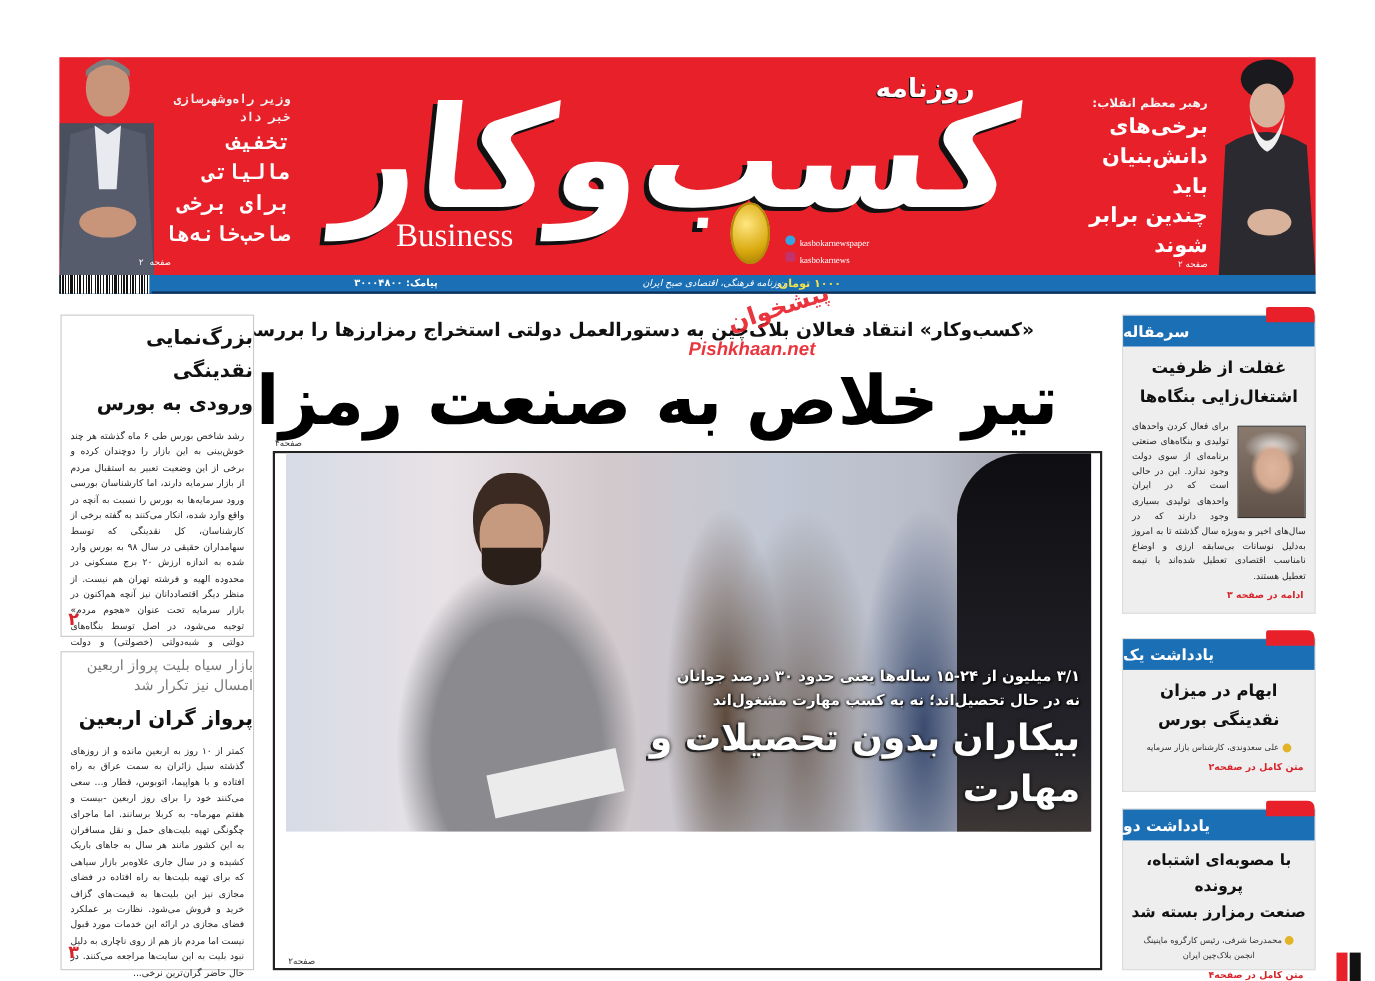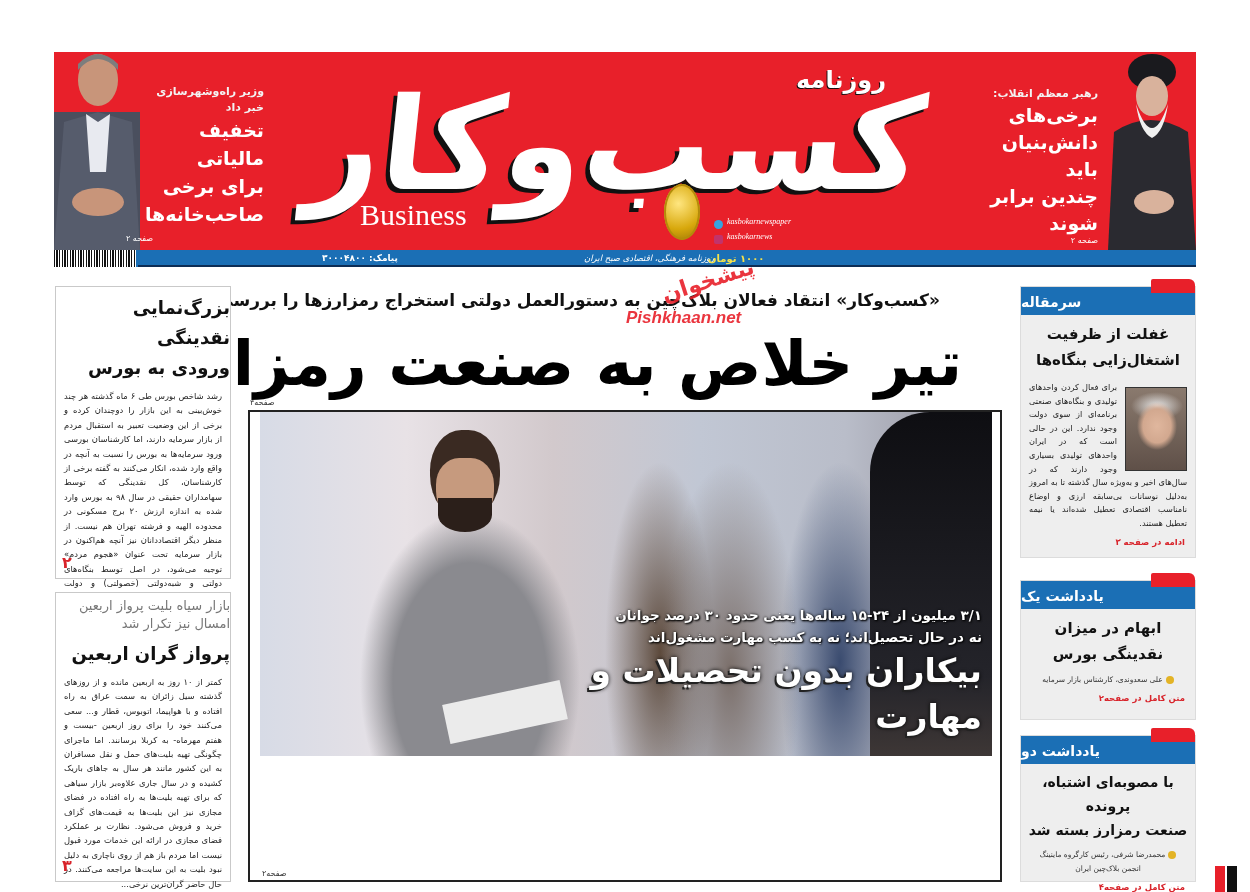--- a/index.html
+++ b/index.html
@@ -6,38 +6,38 @@
   html, body { width: 1250px; height: 892px; background: #ffffff; overflow: hidden; }
   body { position: relative; font-family: "DejaVu Sans", sans-serif; color: #111; }
 
   
   .masthead { position: absolute; left: 54px; top: 52px; width: 1142px; height: 198px; background: #e8202a; overflow: hidden; }
   .info-bar { position: absolute; left: 54px; top: 250px; width: 1142px; height: 17px; background: #1b6fb5; border-bottom: 2px solid #0d2d55; }
 
   .mh-person-left { position: absolute; left: 0; top: 0; width: 90px; height: 198px; }
   .mh-person-right { position: absolute; right: 0; top: 0; width: 92px; height: 198px; }
 
-  .mh-left-story { position: absolute; left: 92px; top: 32px; width: 118px; text-align: right; direction: rtl; color: #fff; }
+  .mh-left-story { position: absolute; left: 92px; top: 32px; width: 118px; text-align: right; direction: rtl; color: #fff; font-family: Liberation Mono, monospace; }
   .mh-left-story .kicker { font-size: 11px; font-weight: bold; color: #f3f3f3; line-height: 16px; }
   .mh-left-story .headline { font-size: 19px; font-weight: bold; line-height: 28px; color: #fff; }
   .mh-left-story .page { position: absolute; top: 150px; left: -20px; font-size: 8px; color: #fff; }
 
   .mh-right-story { position: absolute; right: 98px; top: 34px; width: 130px; text-align: right; direction: rtl; color: #fff; }
   .mh-right-story .kicker { font-size: 11px; font-weight: bold; line-height: 16px; color: #f3f3f3; }
   .mh-right-story .headline { font-size: 19px; font-weight: bold; line-height: 27px; color: #fff; }
   .mh-right-story .page { position: absolute; top: 150px; right: 0; font-size: 8px; color: #fff; }
 
   .logo-area { position: absolute; left: 232px; top: 6px; width: 660px; height: 190px; }
   .logo-main { position: absolute; left: 0; top: 12px; width: 660px; text-align: center; direction: rtl; font-family: "DejaVu Sans", sans-serif; font-weight: bold; font-size: 128px; line-height: 150px; color: #fff; letter-spacing: -4px; text-shadow: -4px 4px 0 #111; transform: skewX(-6deg); }
   .logo-sub { position: absolute; right: 60px; top: 8px; font-size: 24px; font-weight: bold; color: #fff; direction: rtl; text-shadow: -1px 1px 0 #111; }
   .logo-business { position: absolute; left: 74px; top: 140px; font-family: "Liberation Serif", serif; font-size: 30px; color: #fff; letter-spacing: 0px; }
 
   .coin { position: absolute; left: 610px; top: 132px; width: 36px; height: 56px; border-radius: 50%; background: radial-gradient(circle at 40% 35%, #ffe680, #d8a80c 60%, #9b7406); box-shadow: 0 0 0 2px #b48a0a inset; }
   .social { position: absolute; left: 660px; top: 162px; font-family: "Liberation Serif", serif; font-size: 8px; color: #fff; line-height: 15px; }
-  .social .item { display: flex; align-items: flex-end; gap: 4px; font-style: italic; }
+  .social .item { display: flex; align-items: flex-start; gap: 4px; }
   .social .ico { width: 9px; height: 9px; border-radius: 50%; display: inline-block; }
   .social .tg { background: #36a4e0; }
   .social .ig { background: #c2336b; border-radius: 2px; }
 
   .info-bar .date-line { position: absolute; right: 4px; top: 14px; font-size: 9.5px; font-weight: bold; color: #fff; direction: rtl; line-height: 17px; white-space: nowrap; }
   .info-bar .price { position: absolute; left: 654px; top: 0; font-size: 10px; font-weight: bold; color: #f6e24a; direction: rtl; line-height: 17px; }
   .info-bar .tagline { position: absolute; left: 530px; top: 0; font-family: "DejaVu Serif", serif; font-style: italic; font-size: 8.5px; color: #fff; direction: rtl; line-height: 17px; }
   .info-bar .sms { position: absolute; left: 268px; top: 0; font-size: 9px; font-weight: bold; color: #fff; direction: rtl; line-height: 17px; }
   .info-bar .url { position: absolute; left: 112px; top: 16px; font-family: "Liberation Sans", sans-serif; font-size: 15px; font-weight: bold; color: #fff; line-height: 17px; }
   .barcode { position: absolute; left: 0; top: 0; width: 84px; height: 17px; background: repeating-linear-gradient(90deg, #111 0 1px, #fff 1px 2px, #111 2px 4px, #fff 4px 5px, #111 5px 6px, #fff 6px 8px); border-right: 2px solid #1b6fb5; }

